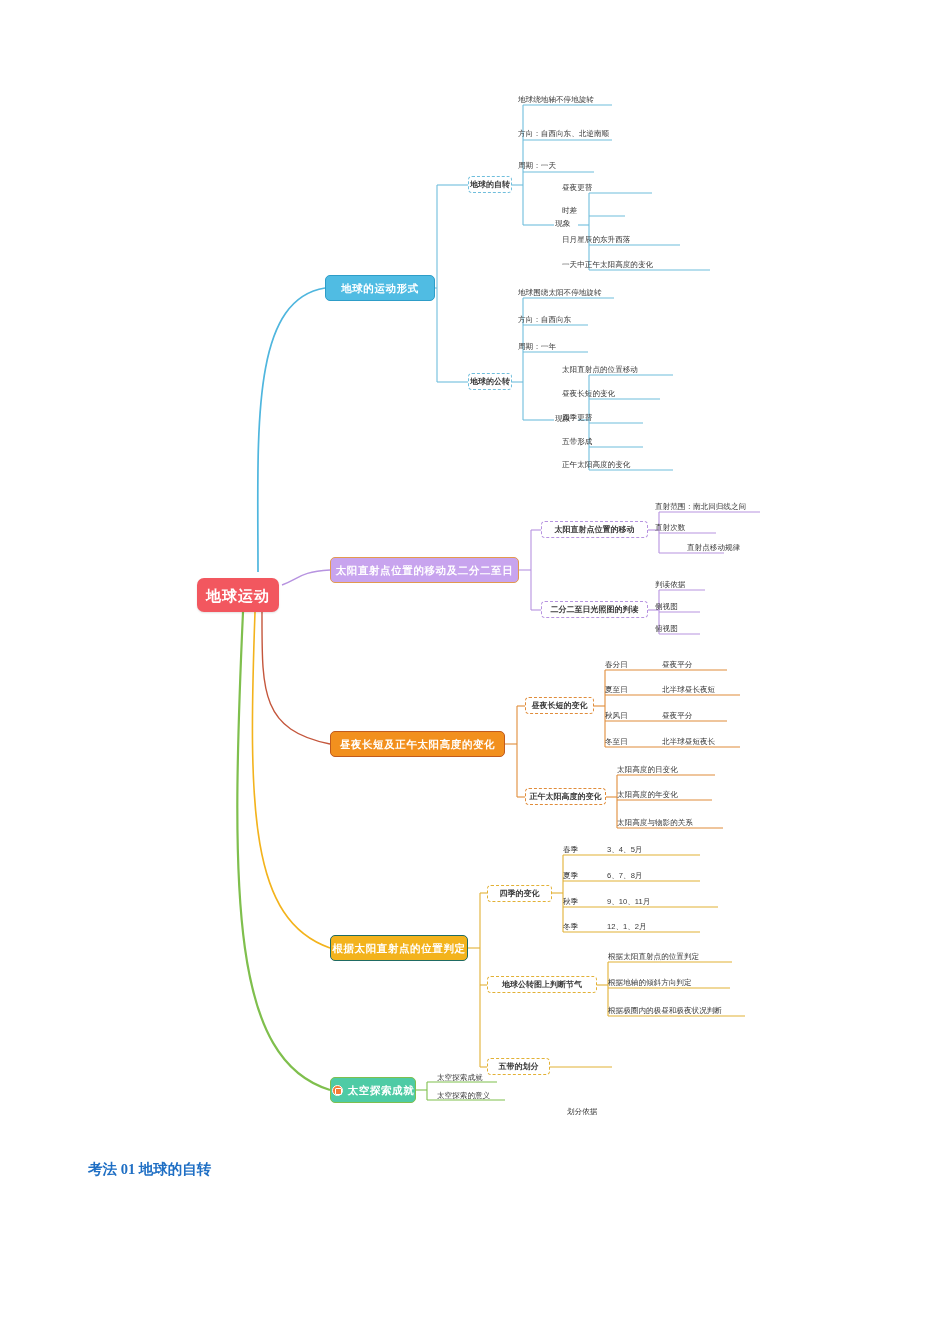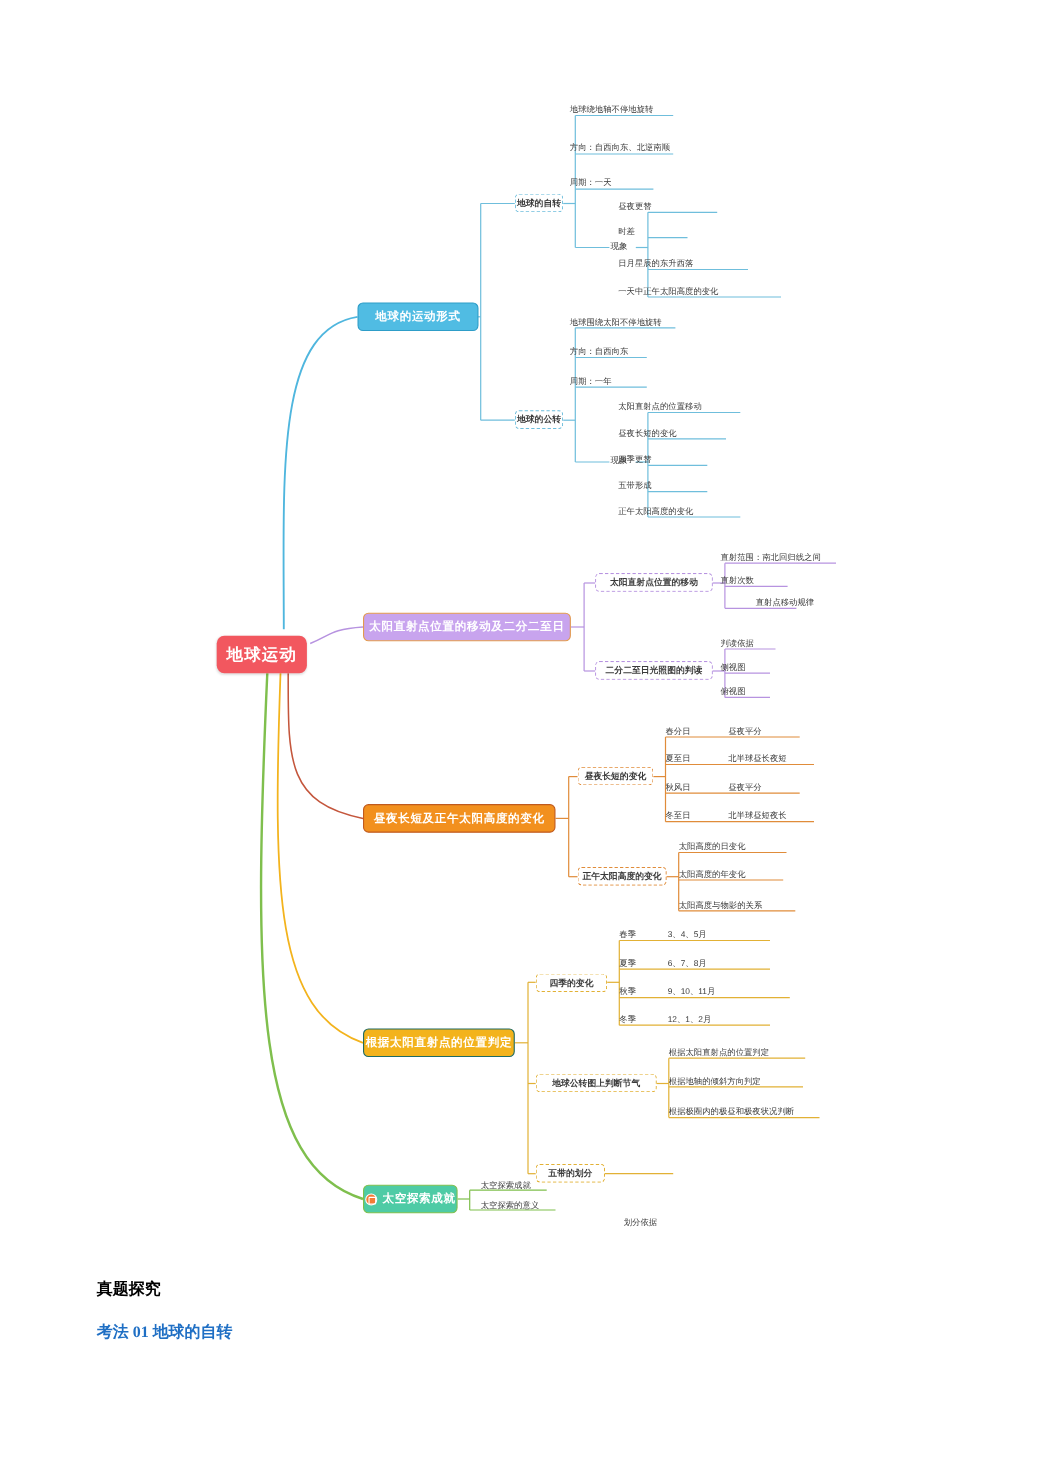--- a/index.html
+++ b/index.html
@@ -344,15 +344,14 @@
   <div class="node l1 green" style="left:330px; top:1077px; width:86px; height:26px;">
     <span class="sat-icon"></span>
     <span>太空探索成就</span>
   </div>
   <div class="leaf" style="left:437px; top:1074px;">太空探索成就</div>
   <div class="leaf" style="left:437px; top:1092px;">太空探索的意义</div>
 
 </div>
 
 <div class="doc">
-  <div class="h-blackline">真题探究</div>
   <div class="h-blueline">考法 01 地球的自转</div>
 </div>
 
 </body></html>

